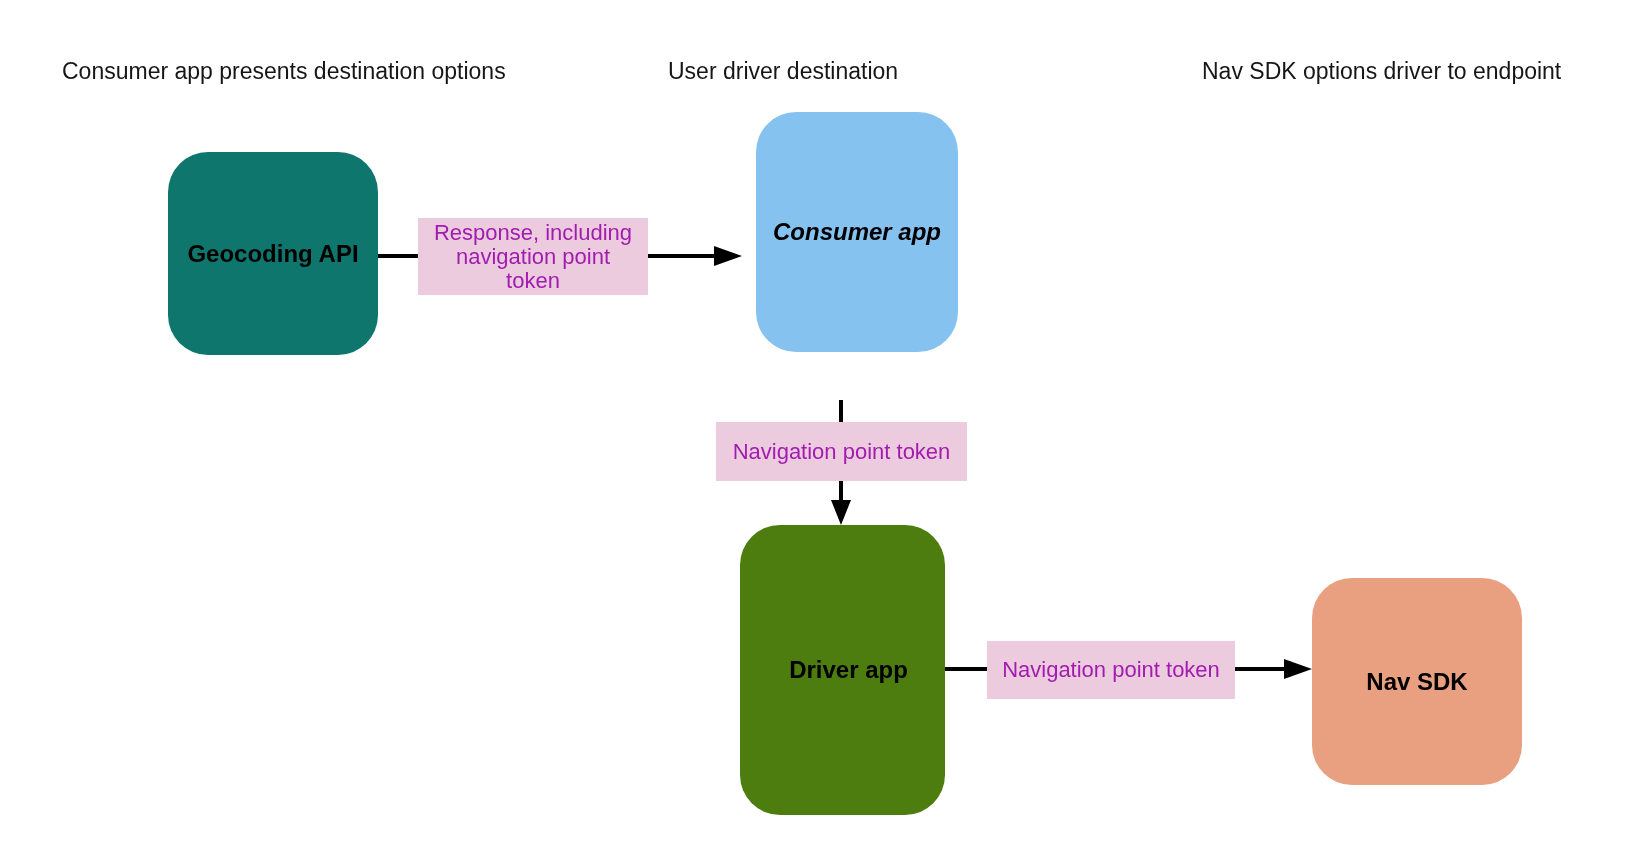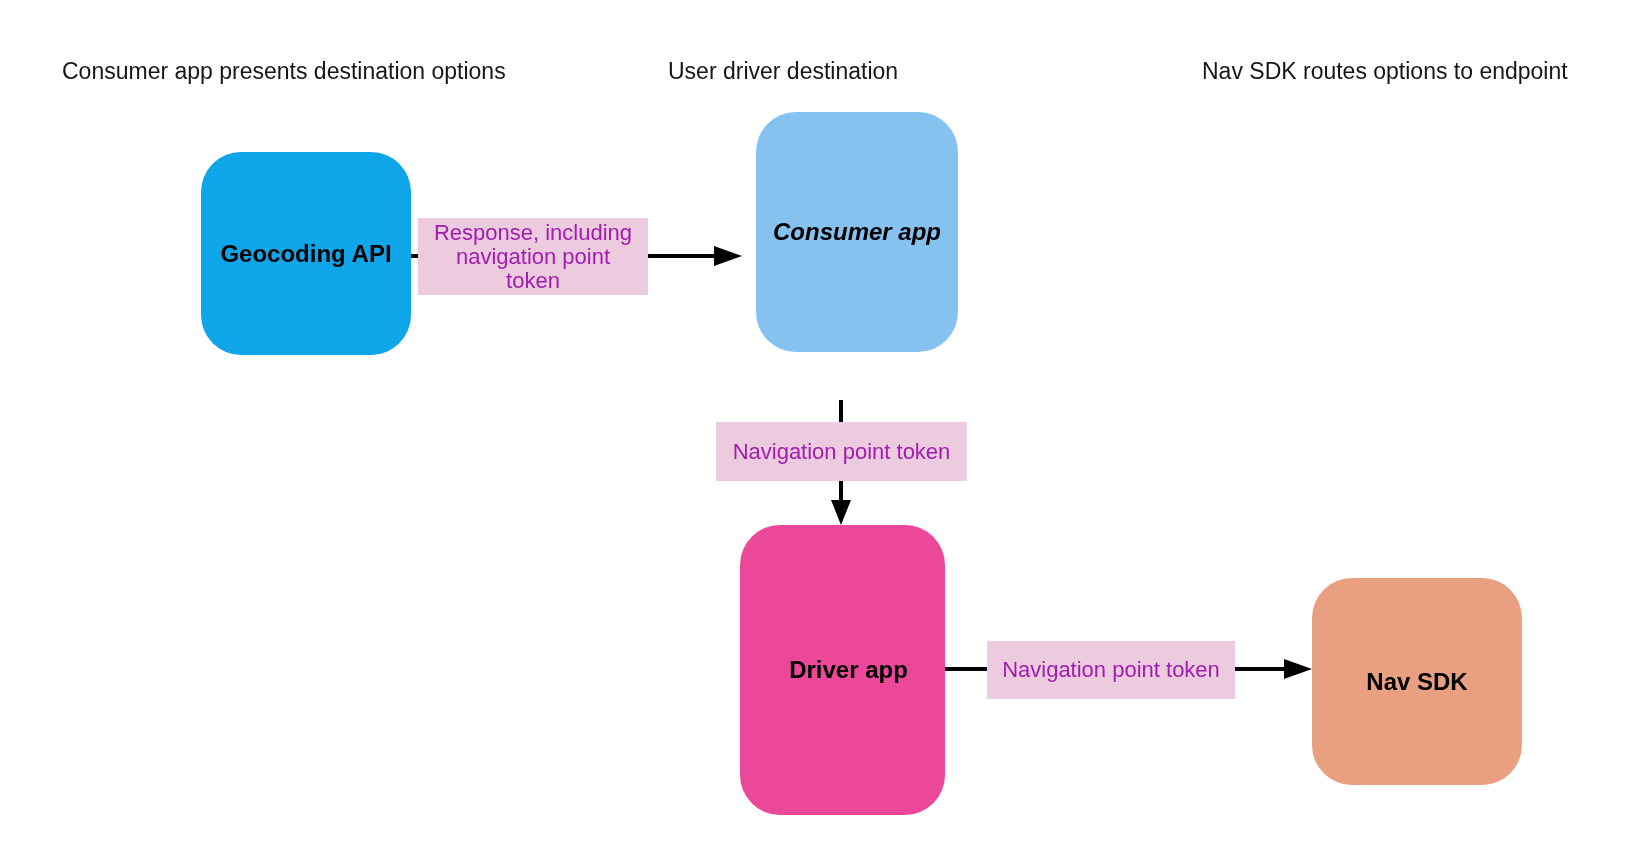--- a/index.html
+++ b/index.html
@@ -90,44 +90,44 @@
   #edge-line-2 { left: 945px; top: 667px; width: 341px; height: 4px; }
   #edge-head-2 { left: 1284px; top: 659px; }
 </style>
 </head>
 <body>
 
 <div class="canvas">
 
   <div class="stage-heading" id="heading-0">Consumer app presents destination options</div>
   <div class="stage-heading" id="heading-1">User driver destination</div>
-  <div class="stage-heading" id="heading-2">Nav SDK routes options to endpoint</div>
+  <div class="stage-heading" id="heading-2">Nav SDK options driver to endpoint</div>
 
   <div class="edge-line" id="edge-line-0" style="background: rgb(0, 0, 0);"></div>
   <div class="arrowhead right" id="edge-head-0"></div>
 
   <div class="edge-line" id="edge-line-1" style="background: rgb(0, 0, 0);"></div>
   <div class="arrowhead down" id="edge-head-1"></div>
 
   <div class="edge-line" id="edge-line-2" style="background: rgb(0, 0, 0);"></div>
   <div class="arrowhead right" id="edge-head-2"></div>
 
   <div class="edge-label" id="edge-label-0" style="background: rgb(237, 203, 223);">Response, including navigation point token</div>
   <div class="edge-label" id="edge-label-1" style="background: rgb(237, 203, 223);">Navigation point token</div>
   <div class="edge-label" id="edge-label-2" style="background: rgb(237, 203, 223);">Navigation point token</div>
 
-  <div class="node" id="node-geocoding-api" style="background: #0ea5e9; margin-left: 33px;">
+  <div class="node" id="node-geocoding-api" style="background: #0f766e;">
     <span class="node-label">Geocoding API</span>
   </div>
 
   <div class="node" id="node-consumer-app" style="background: rgb(133, 194, 240);">
     <span class="node-label">Consumer app</span>
   </div>
 
-  <div class="node" id="node-driver-app" style="background: #ec4899; padding-left: 12px;">
+  <div class="node" id="node-driver-app" style="background: #4d7c0f; padding-left: 12px;">
     <span class="node-label">Driver app</span>
   </div>
 
   <div class="node" id="node-nav-sdk" style="background: rgb(232, 160, 128);">
     <span class="node-label">Nav SDK</span>
   </div>
 
 </div>
 
 </body></html>

